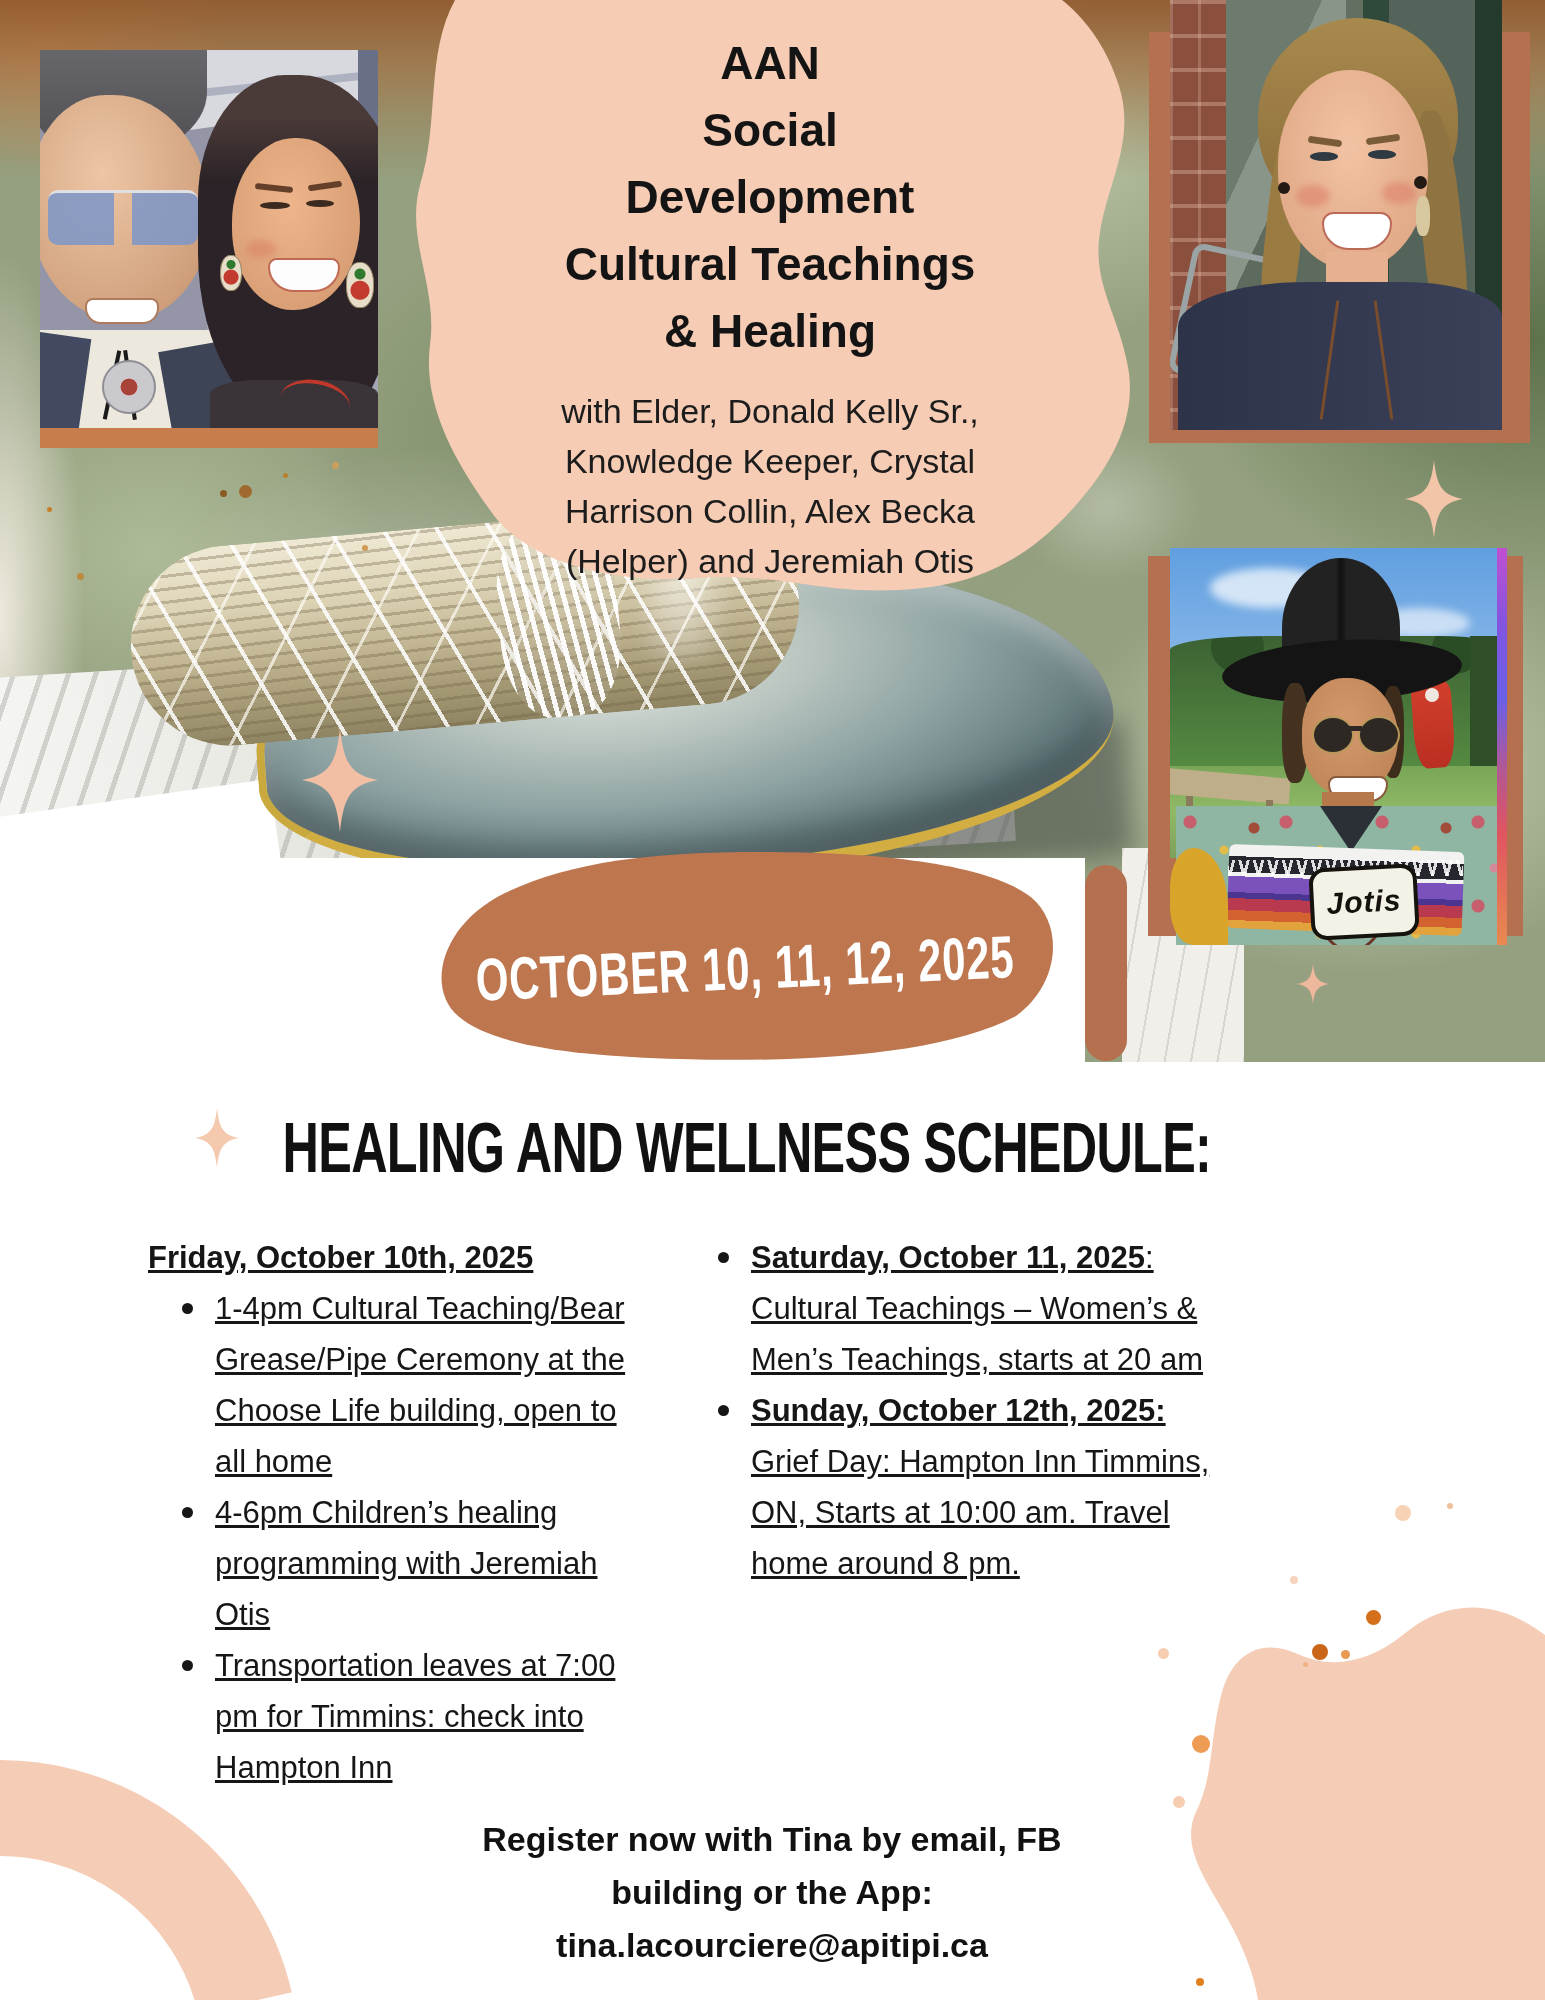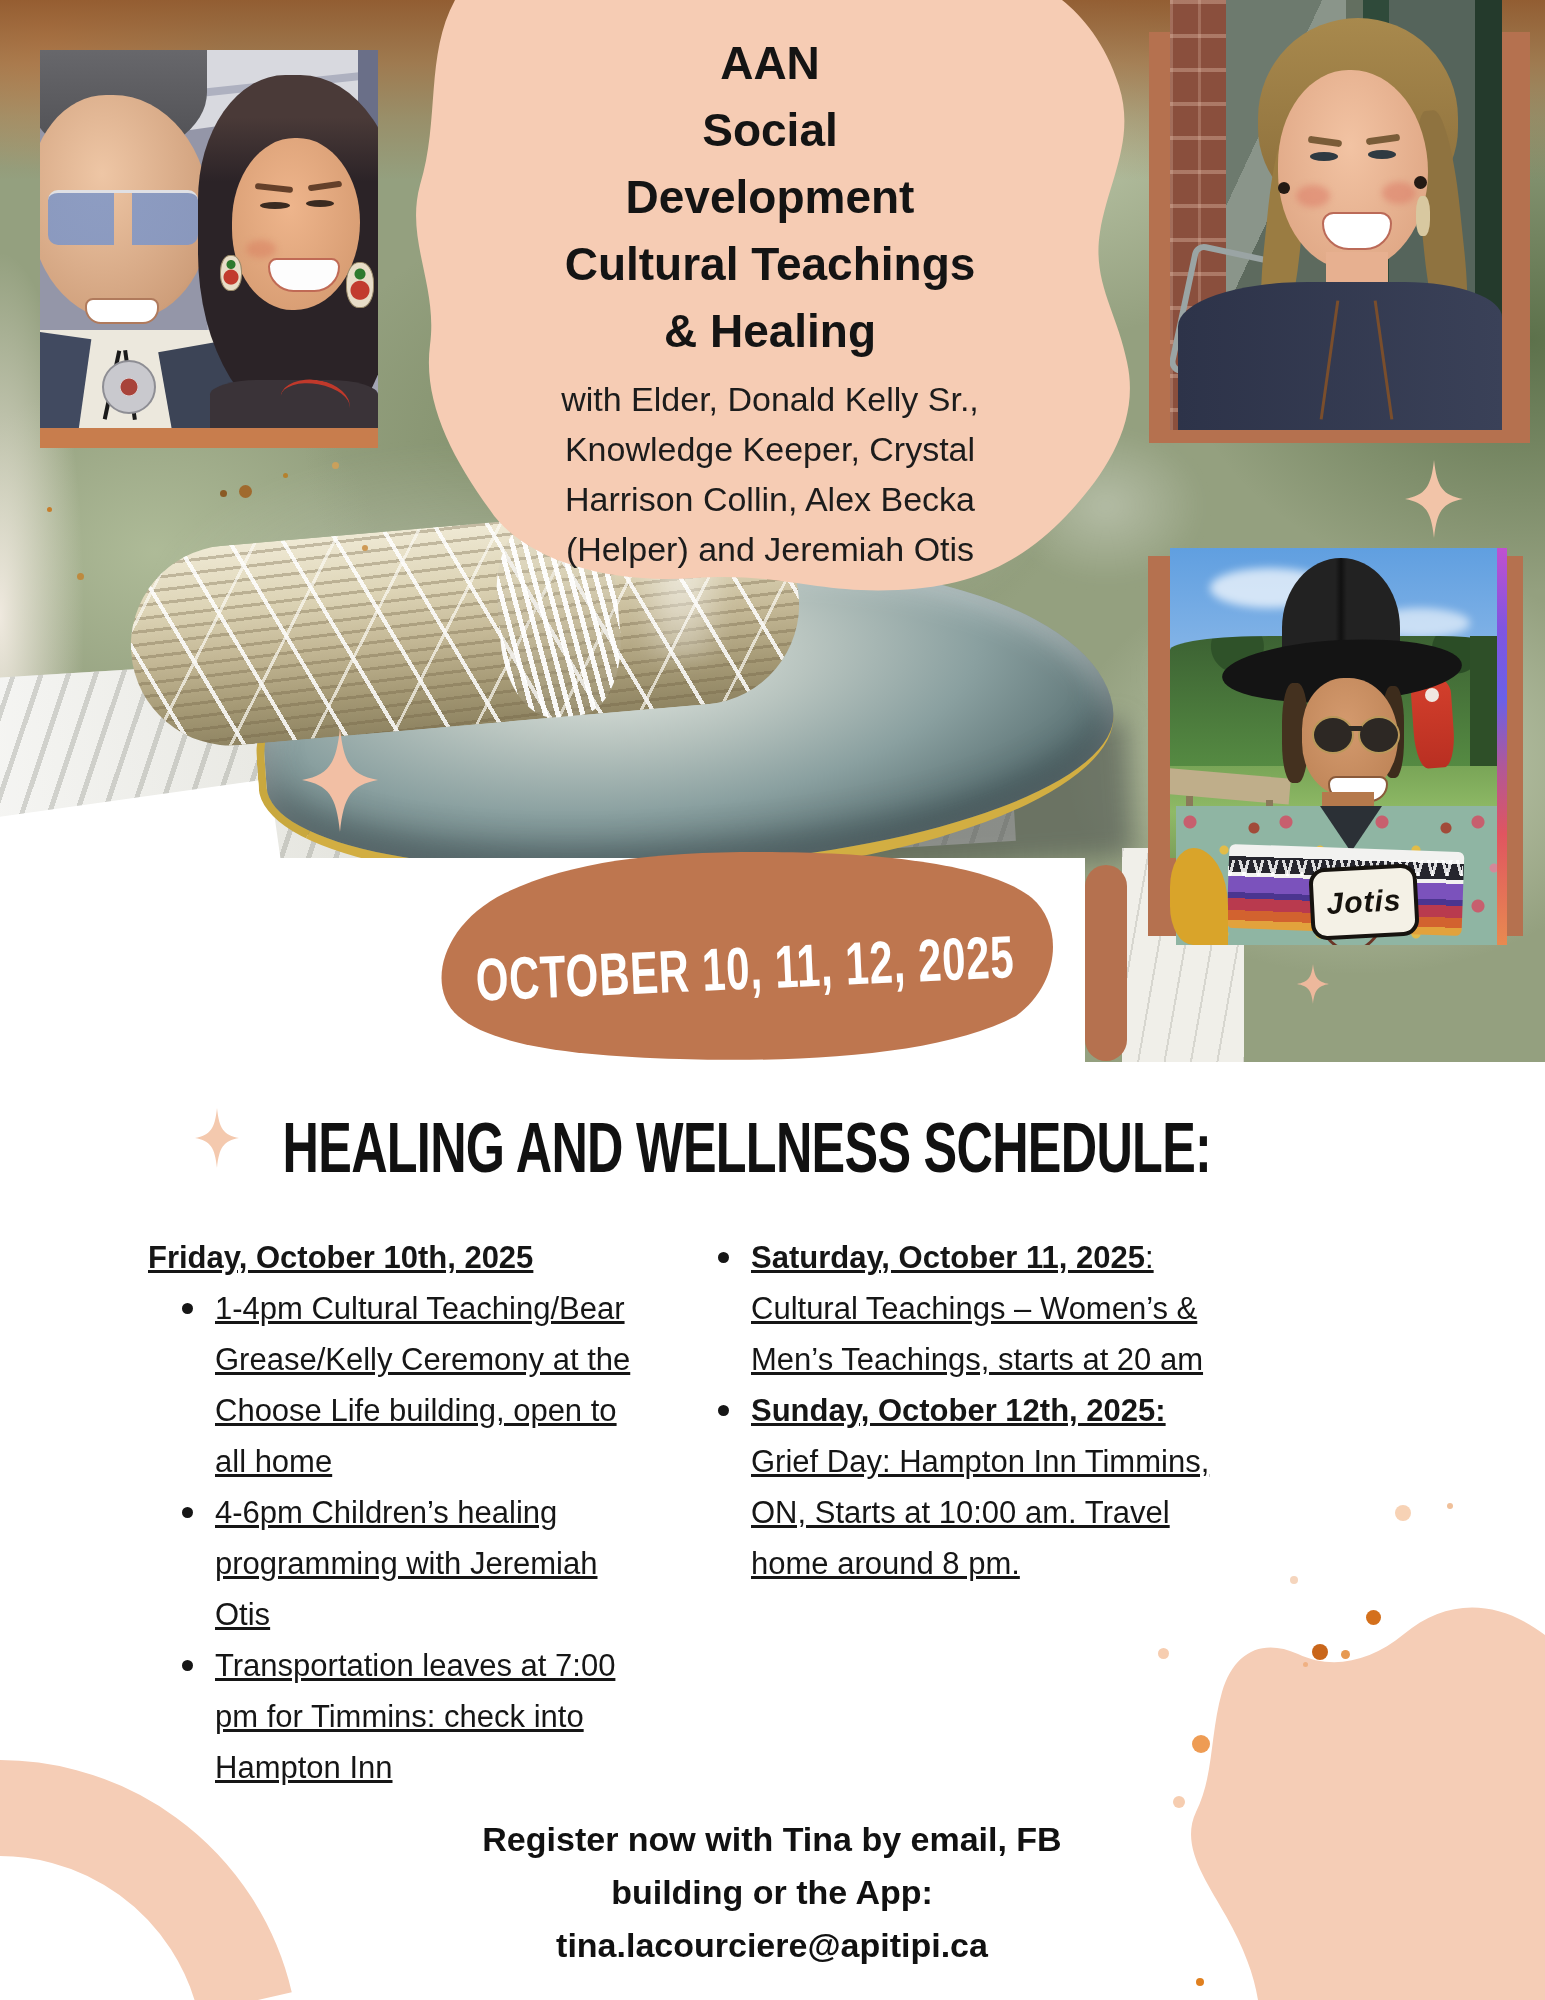--- a/index.html
+++ b/index.html
@@ -53,21 +53,21 @@
   .dot{border-radius:50%;}
 
   
   .frame{background:#b5714f;}
   .photo{overflow:hidden;}
   .photo > div{position:absolute;}
 
   
   .header-text{left:490px;top:30px;width:560px;text-align:center;}
   .header-text .line{font-size:46px;line-height:67px;font-weight:700;color:#141414;}
-  .subtitle-text{left:450px;top:374px;width:640px;text-align:center;}
+  .subtitle-text{left:450px;top:386px;width:640px;text-align:center;}
   .subtitle-text .line{font-size:34px;line-height:50px;color:#1c1c1c;}
 
   
   .banner-text{left:420px;top:898px;width:650px;height:140px;display:flex;align-items:center;justify-content:center;
     transform:rotate(-2.5deg);}
   .banner-text span{display:inline-block;transform:scaleX(.7);white-space:nowrap;
     font-size:60px;font-weight:700;color:#ffffff;letter-spacing:1px;}
 
   .white-cover{left:0;top:858px;width:1085px;height:204px;background:#fff;}
   .wood-patch{left:1122px;top:848px;width:122px;height:214px;background-color:#f0efe9;
@@ -255,21 +255,21 @@
     <span>HEALING AND WELLNESS SCHEDULE:</span>
   </div>
 
   <div class="abs col col-left">
     <div class="day-heading">Friday, October 10th, 2025</div>
     <div>
         <div class="bullet-row">
           <span class="marker"></span>
           <div class="bullet-content">
             <div class="line">1-4pm Cultural Teaching/Bear</div>
-            <div class="line">Grease/Kelly Ceremony at the</div>
+            <div class="line">Grease/Pipe Ceremony at the</div>
             <div class="line">Choose Life building, open to</div>
             <div class="line">all home</div>
           </div>
         </div>
         <div class="bullet-row">
           <span class="marker"></span>
           <div class="bullet-content">
             <div class="line">4-6pm Children’s healing</div>
             <div class="line">programming with Jeremiah</div>
             <div class="line">Otis</div>

